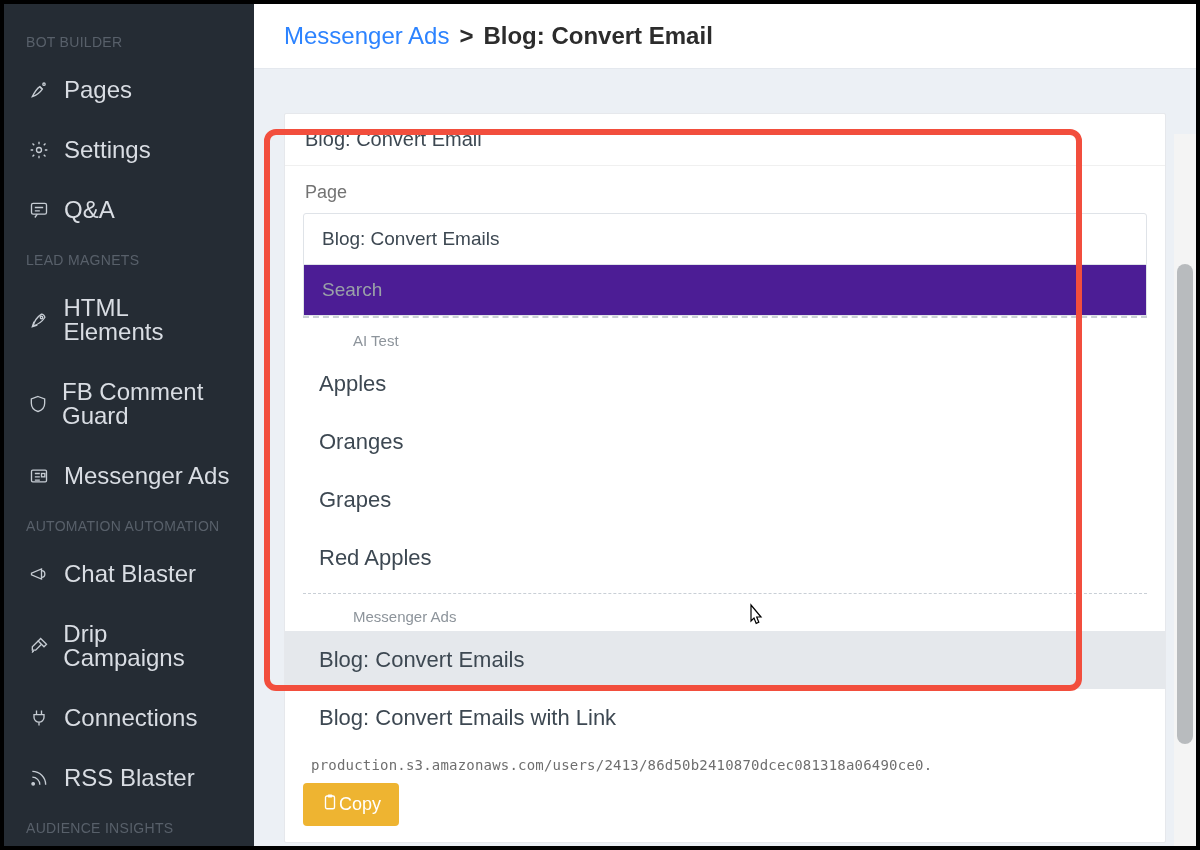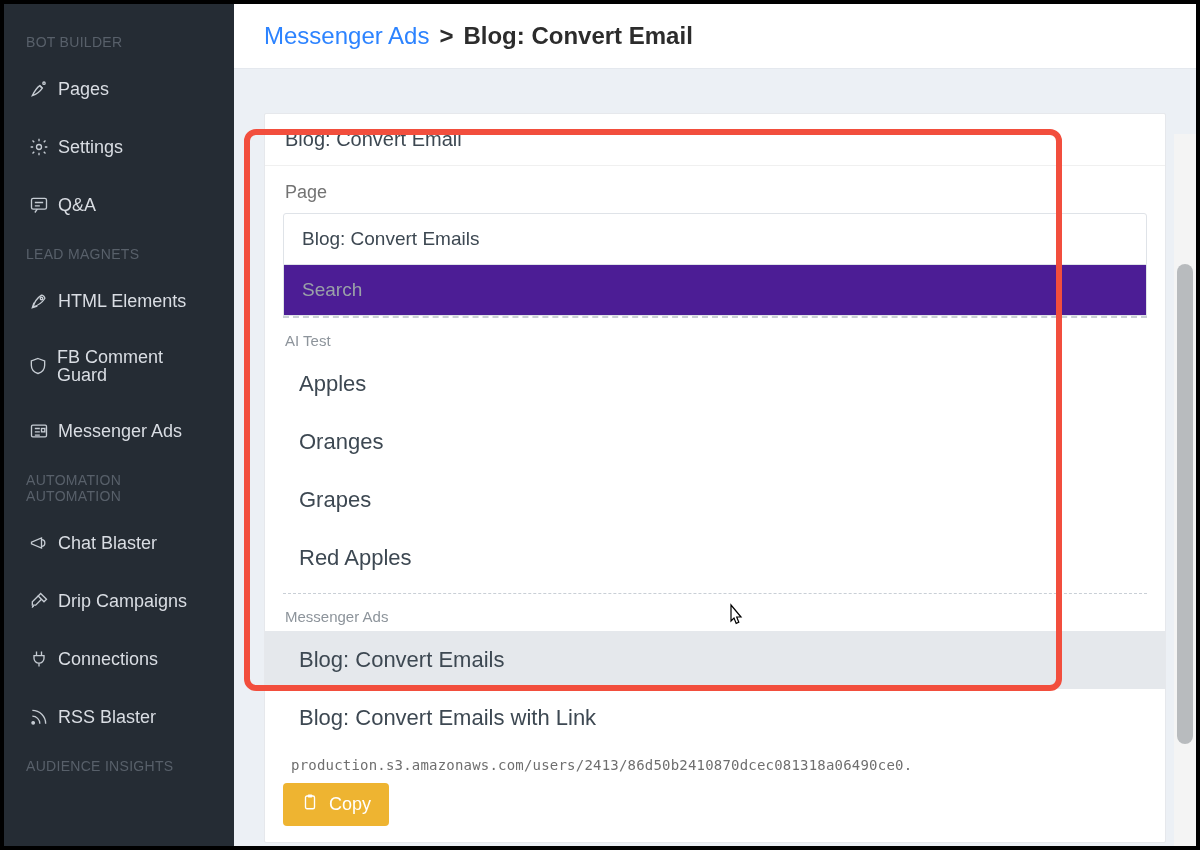--- a/index.html
+++ b/index.html
@@ -1,41 +1,41 @@
 <!DOCTYPE html>
 <html><head>
 <meta charset="utf-8">
 <style>
   * { box-sizing: border-box; margin: 0; padding: 0; }
   html, body { width: 1200px; height: 850px; overflow: hidden; font-family: -apple-system, BlinkMacSystemFont, "Segoe UI", Helvetica, Arial, sans-serif; background: #000; }
   .frame { position: absolute; top: 4px; left: 4px; right: 4px; bottom: 4px; background: #ecf0f5; display: flex; }
-  .sidebar { width: 230px; background: #252c34; color: #b7bfc7; display: flex; flex-direction: column; padding-top: 18px; }
+  .sidebar { width: 250px; background: #252c34; color: #b7bfc7; display: flex; flex-direction: column; padding-top: 18px; }
   .section-header { font-size: 14px; letter-spacing: .3px; color: #58606a; padding: 12px 22px 10px; font-weight: 500; }
-  .nav-item { display: flex; align-items: center; gap: 8px; padding: 18px 24px; font-size: 18px; color: #d9dde3; cursor: pointer; line-height: 1; }
+  .nav-item { display: flex; align-items: center; gap: 14px; padding: 18px 24px; font-size: 24px; color: #d9dde3; cursor: pointer; line-height: 1; }
   .nav-item .icon { width: 22px; height: 22px; display:inline-flex; align-items:center; justify-content:center; color:#c6ccd3; }
   .nav-item .icon svg { width: 20px; height: 20px; stroke: currentColor; fill: none; stroke-width: 1.6; }
   .main { flex: 1; background: #ecf0f5; display:flex; flex-direction:column; position: relative; }
   .breadcrumb-bar { background: #fff; border-bottom: 1px solid #e4e8ee; padding: 18px 30px; font-size: 24px; display:flex; align-items:center; gap: 10px; }
   .breadcrumb-link { color: #2c83ff; font-weight: 400; }
   .breadcrumb-sep { color: #2c2c2c; font-weight: 600; }
   .breadcrumb-current { color: #2c2c2c; font-weight: 600; }
   .content-area { padding: 44px 30px 0 30px; position: relative; flex:1; }
   .card { background: #fff; border: 1px solid #e6e8ec; border-radius: 2px; padding: 0; position: relative; }
   .card-title-field { padding: 14px 20px; font-size: 20px; color: #3d4852; border-bottom: 1px solid #f0f0f0; }
   .field-block { padding: 10px 0 0 0; }
   .field-label { font-size: 18px; color: #737373; padding: 6px 20px 10px; }
   .selected-page { border: 1px solid #dfe3e8; border-radius: 3px 3px 0 0; margin: 0 18px; padding: 14px 18px; font-size: 19px; color: #3d4852; background:#fff; }
   .search-box { border: 1px solid #dfe3e8; border-top: none; margin: 0 18px; padding: 14px 18px; font-size: 19px; color: #9aa1a8; background:#4c1d95; }
   .dash-sep { margin: 0 18px; border-top: 2px dashed #c9cfd6; }
-  .group-label { font-size: 15px; color: #8d949b; padding: 14px 20px 6px; }
+  .group-label { font-size: 15px; color: #8d949b; padding: 14px 20px 6px; margin-left: 48px; }
   .option { padding: 16px 34px; font-size: 22px; color: #3d4852; cursor:pointer; }
   .option.hovered { background: #e5e8ec; }
   .group-divider { margin: 6px 18px 0; border-top: 1.5px dashed #c9cfd6; }
   .opaque-overlay { margin: 0 18px; padding: 10px 8px 4px; font-size: 14px; color: #555; overflow:hidden; white-space:nowrap; font-family: Menlo, monospace; letter-spacing:.2px; opacity:.85; }
-  .copy-btn { display:inline-flex; align-items:center; gap:10px; background:#eeb431; color:#fff; border:none; border-radius:4px; padding:10px 18px; font-size:18px; margin: 6px 18px 16px; cursor:pointer; }
+  .copy-btn { display:inline-flex; align-items:center; background:#eeb431; color:#fff; border:none; border-radius:4px; padding:10px 18px; font-size:18px; margin: 6px 18px 16px; cursor:pointer; }
   .copy-btn svg { width:18px; height:18px; fill:#fff; }
   .red-callout { position:absolute; border: 6px solid #f24e3d; border-radius: 12px; pointer-events:none; }
   .scroll-track { position:absolute; right:0; top:130px; width:22px; bottom:0; background: #f4f4f4; }
   .scroll-thumb { position:absolute; right:3px; width:16px; background:#b8bbbe; border-radius:8px; }
   .cursor { position:absolute; width:24px; height:28px; pointer-events:none; z-index:50; }
   .cursor svg { width:24px; height:28px; }
 </style>
 </head>
 <body>
 

